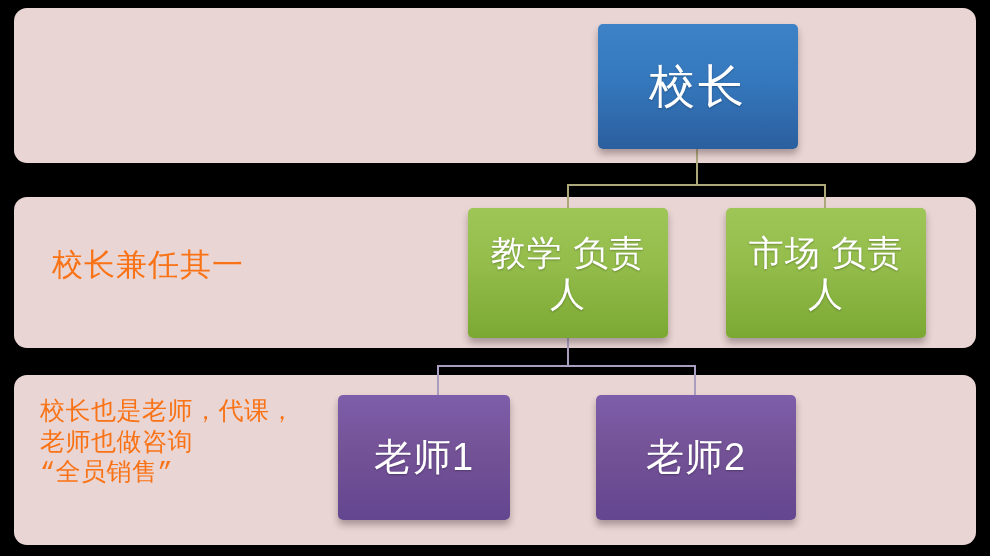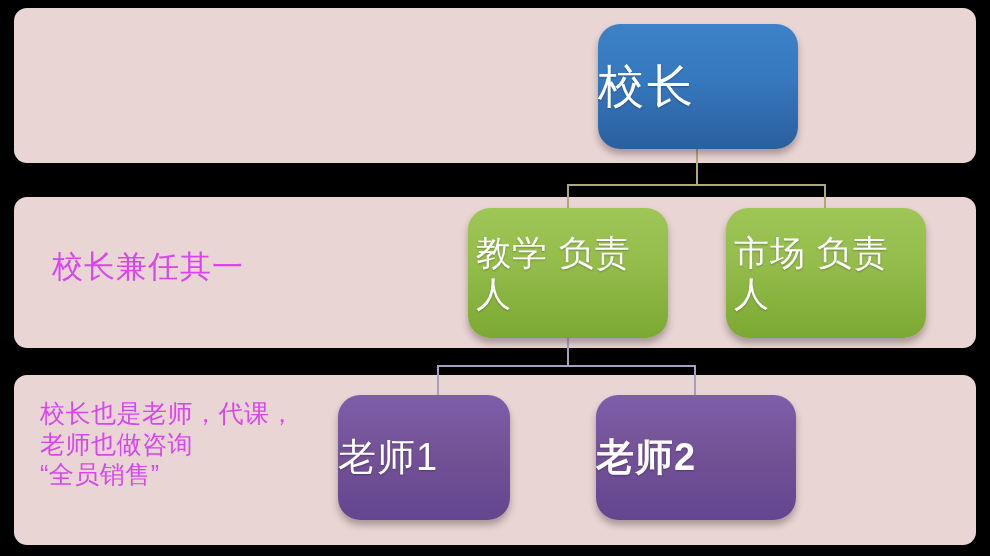--- a/index.html
+++ b/index.html
@@ -28,22 +28,22 @@
     background: #e9d5d3;
     border-radius: 13px;
   }
   .panel-top    { left: 14px; top: 8px;   width: 962px; height: 155px; }
   .panel-middle { left: 14px; top: 197px; width: 962px; height: 151px; }
   .panel-bottom { left: 14px; top: 375px; width: 962px; height: 170px; }
 
   
   .note {
     position: absolute;
-    color: #d946ef;
-    font-family: Liberation Sans, sans-serif;
+    color: #f97316;
+    font-family: Liberation Mono, monospace;
     white-space: pre-line;
     line-height: 1.22;
   }
   .note-middle {
     left: 52px;
     top: 248px;
     font-size: 31px;
     letter-spacing: 1px;
   }
   .note-bottom {
@@ -60,24 +60,25 @@
     position: absolute;
   }
   .conn-v { width: 2px; }
   .conn-h { height: 2px; }
   .olive  { background: #ada87a; }
   .lilac  { background: #a99ec0; }
 
   
   .node {
     position: absolute;
-    border-radius: 22px;
+    border-radius: 5px;
     display: flex;
     align-items: center;
     justify-content: center;
+    text-align: center;
     color: #ffffff;
     box-sizing: border-box;
     box-shadow: 0 5px 7px rgba(40, 20, 30, 0.33);
   }
   .node span {
     display: block;
     width: 100%;
     text-shadow: 0 1px 2px rgba(0, 0, 0, 0.28);
   }
 
@@ -112,21 +113,20 @@
   }
   .teacher-1 {
     left: 338px; top: 395px; width: 172px; height: 125px;
     font-size: 38px;
     letter-spacing: 1px;
   }
   .teacher-2 {
     left: 596px; top: 395px; width: 200px; height: 125px;
     font-size: 38px;
     letter-spacing: 1px;
-    font-weight: bold;
   }
 </style>
 </head>
 <body>
 
 <div id="slide">
 
   <div class="panel panel-top"></div>
   <div class="panel panel-middle"></div>
   <div class="panel panel-bottom"></div>

